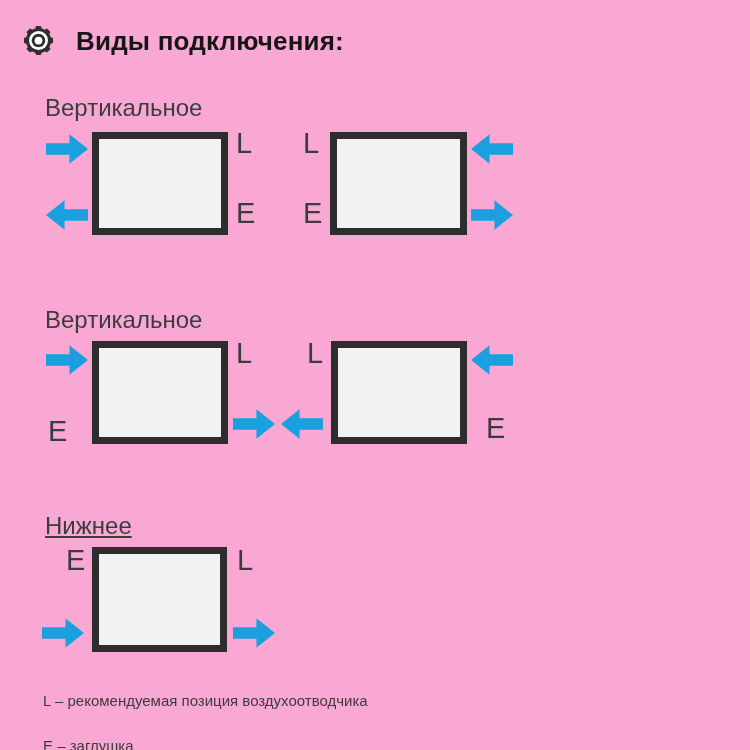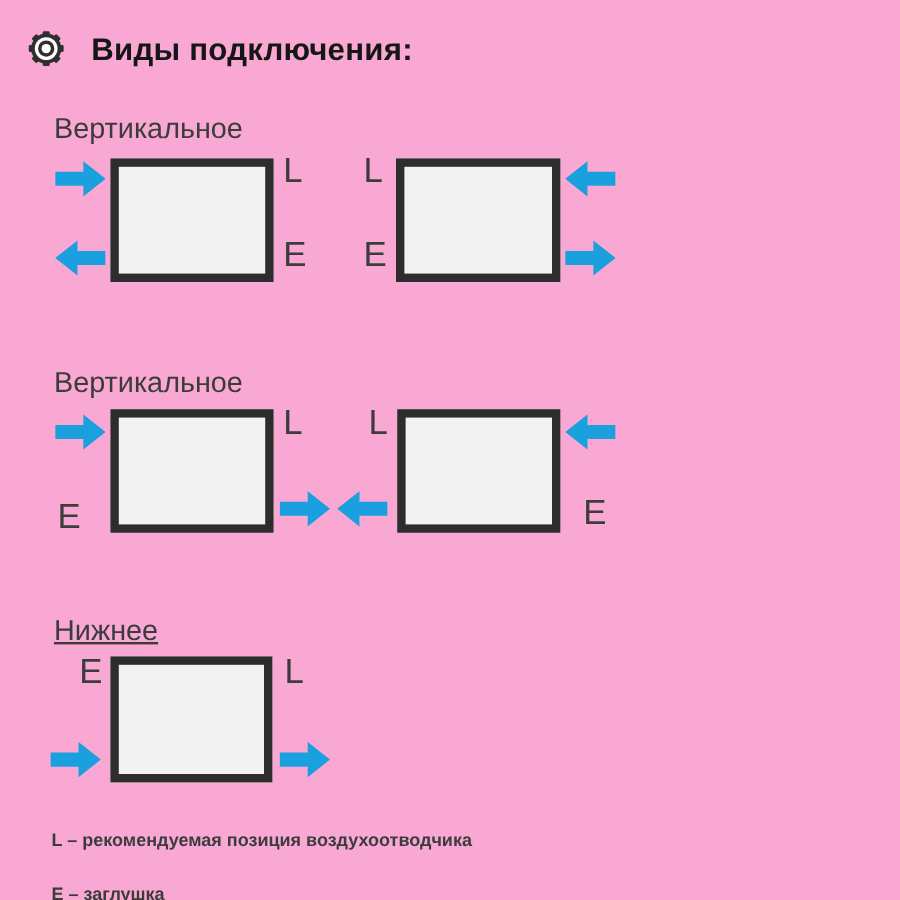--- a/index.html
+++ b/index.html
@@ -31,21 +31,21 @@
     font-size: 29px; font-weight: 400; color: var(--text);
     line-height: 29px;
   }
   .radiator {
     border: 7px solid var(--radiator-border);
     background: var(--radiator-fill);
   }
   .arrow { color: var(--arrow); display: block; }
   .arrow.left { transform: scaleX(-1); }
   .legend-line {
-    font-size: 15px; line-height: 20px; color: var(--text); white-space: nowrap; font-weight: bold;
+    font-size: 15px; line-height: 20px; color: var(--text); white-space: nowrap;
   }
   .gear { color: var(--icon); display: block; }
 </style>
 </head>
 <body>
 
 <div class="canvas">
 
   <svg class="abs gear" style="left:23px; top:25px;" width="31" height="31" viewBox="0 0 32 32">
     <g fill="currentColor">

